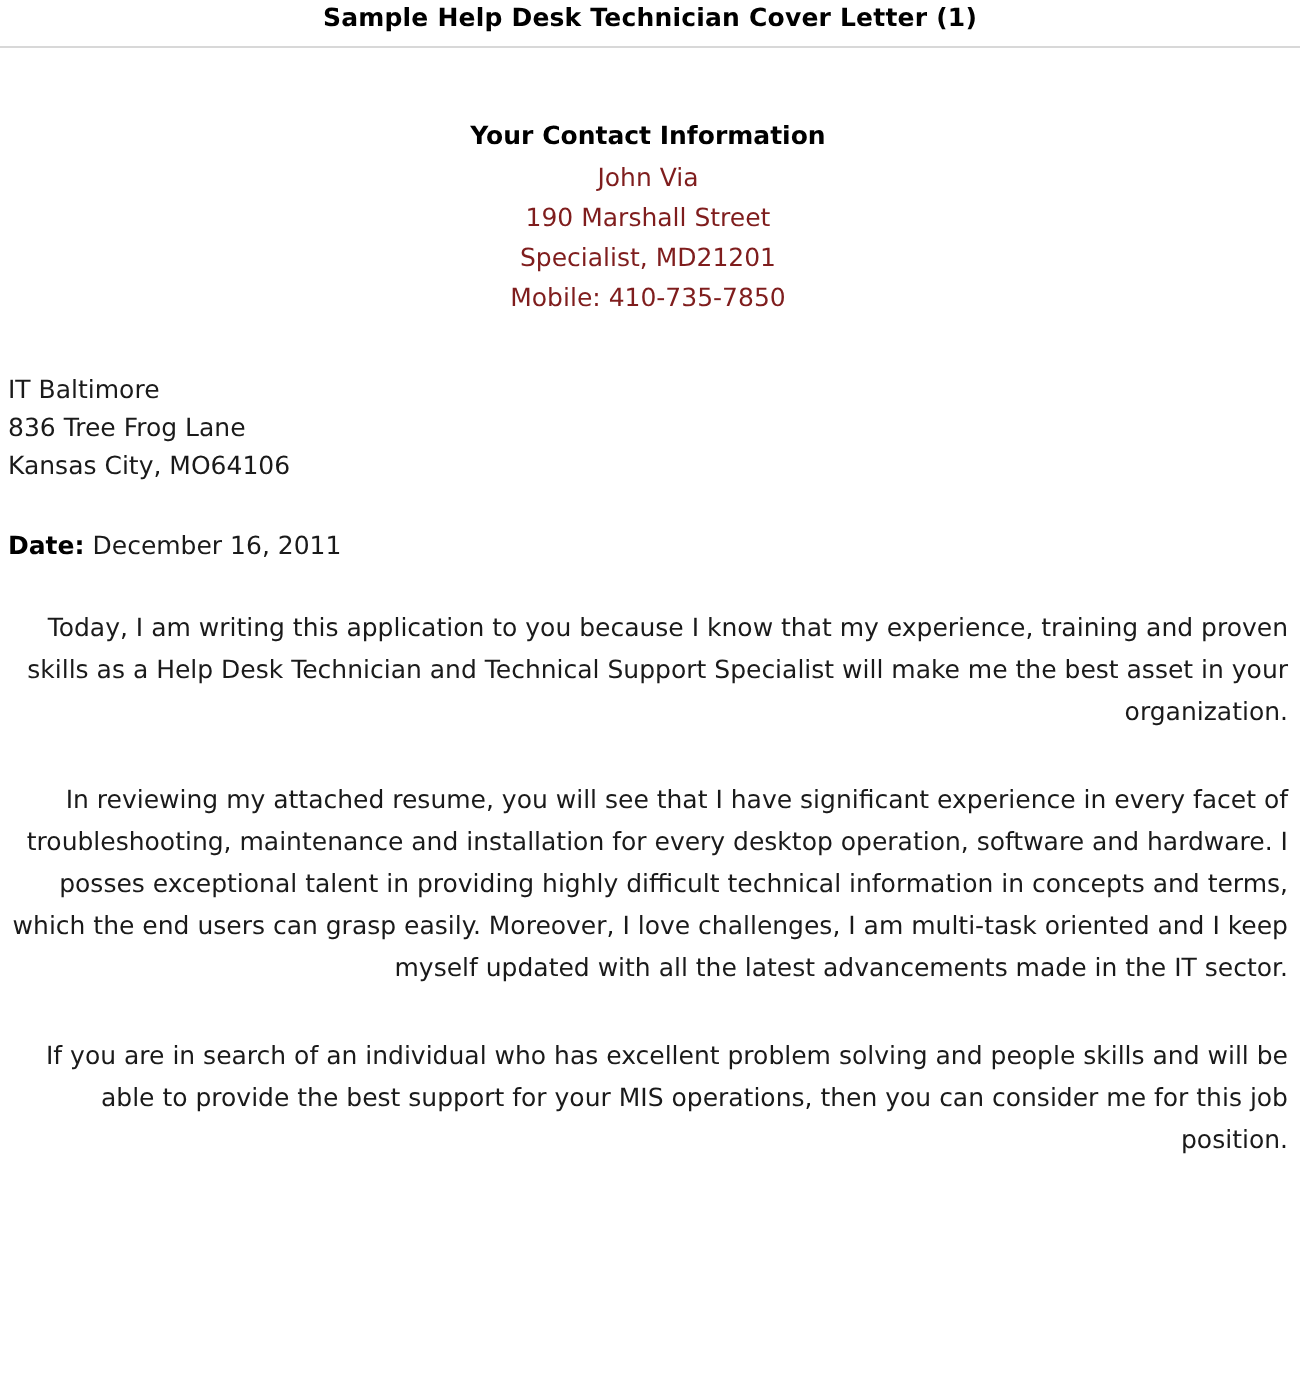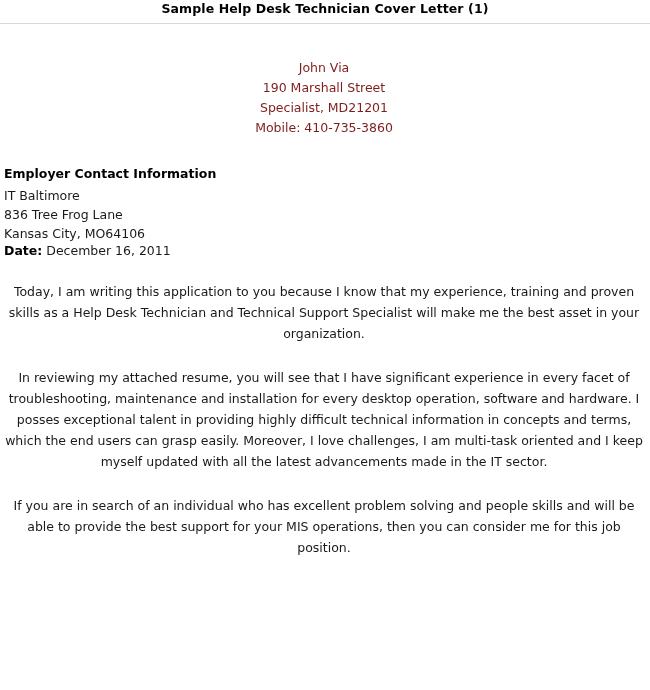--- a/index.html
+++ b/index.html
@@ -58,56 +58,57 @@
   .employer-heading {
     font-weight: bold;
     font-size: 12.5px;
     color: #000;
     margin-bottom: 3px;
   }
   .employer-line {
     font-size: 12.5px;
   }
   .date-line {
+    margin-top: 23px;
     font-size: 12.5px;
   }
   .date-label {
     font-weight: bold;
     color: #000;
   }
   .salutation {
     margin-top: 24px;
     font-size: 12.5px;
   }
   .para {
     margin-top: 23px;
     font-size: 12.5px;
     line-height: 21px;
-    text-align: center;
+    text-align: right;
   }
 </style>
 </head>
 <body>
 
 <div class="page">
 
   <div class="doc-title">Sample Help Desk Technician Cover Letter (1)</div>
   <div class="title-rule"></div>
 
   <div class="body-wrap">
 
     <div class="contact-block">
+      <div class="contact-heading">Your Contact Information</div>
       <div class="contact-line">John Via</div>
       <div class="contact-line">190 Marshall Street</div>
       <div class="contact-line">Specialist, MD21201</div>
-      <div class="contact-line">Mobile: 410-735-3860</div>
+      <div class="contact-line">Mobile: 410-735-7850</div>
     </div>
 
     <div class="employer-block">
-      <div class="employer-heading">Employer Contact Information</div>
       <div class="employer-line">IT Baltimore</div>
       <div class="employer-line">836 Tree Frog Lane</div>
       <div class="employer-line">Kansas City, MO64106</div>
     </div>
 
     <div class="date-line">
       <span class="date-label">Date:</span>
       <span>December 16, 2011</span>
     </div>
 

